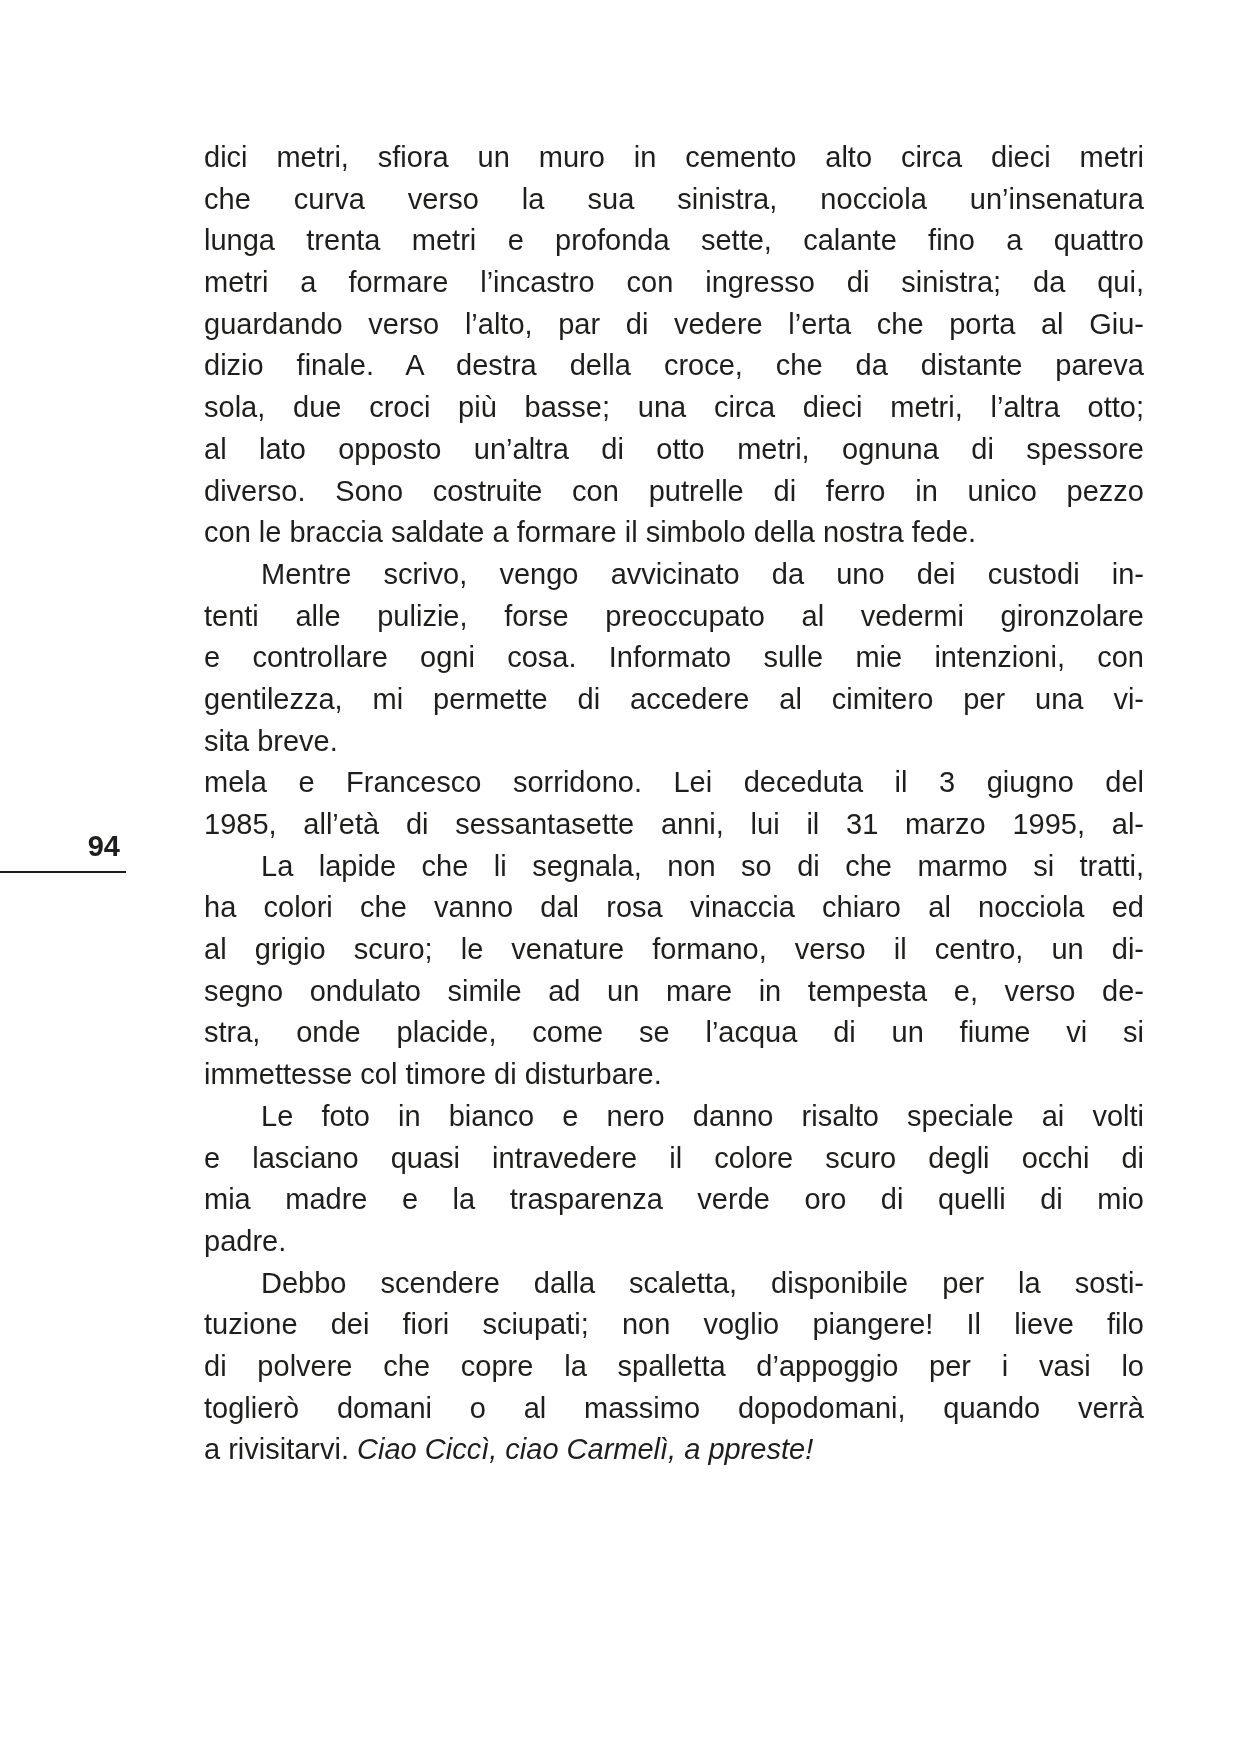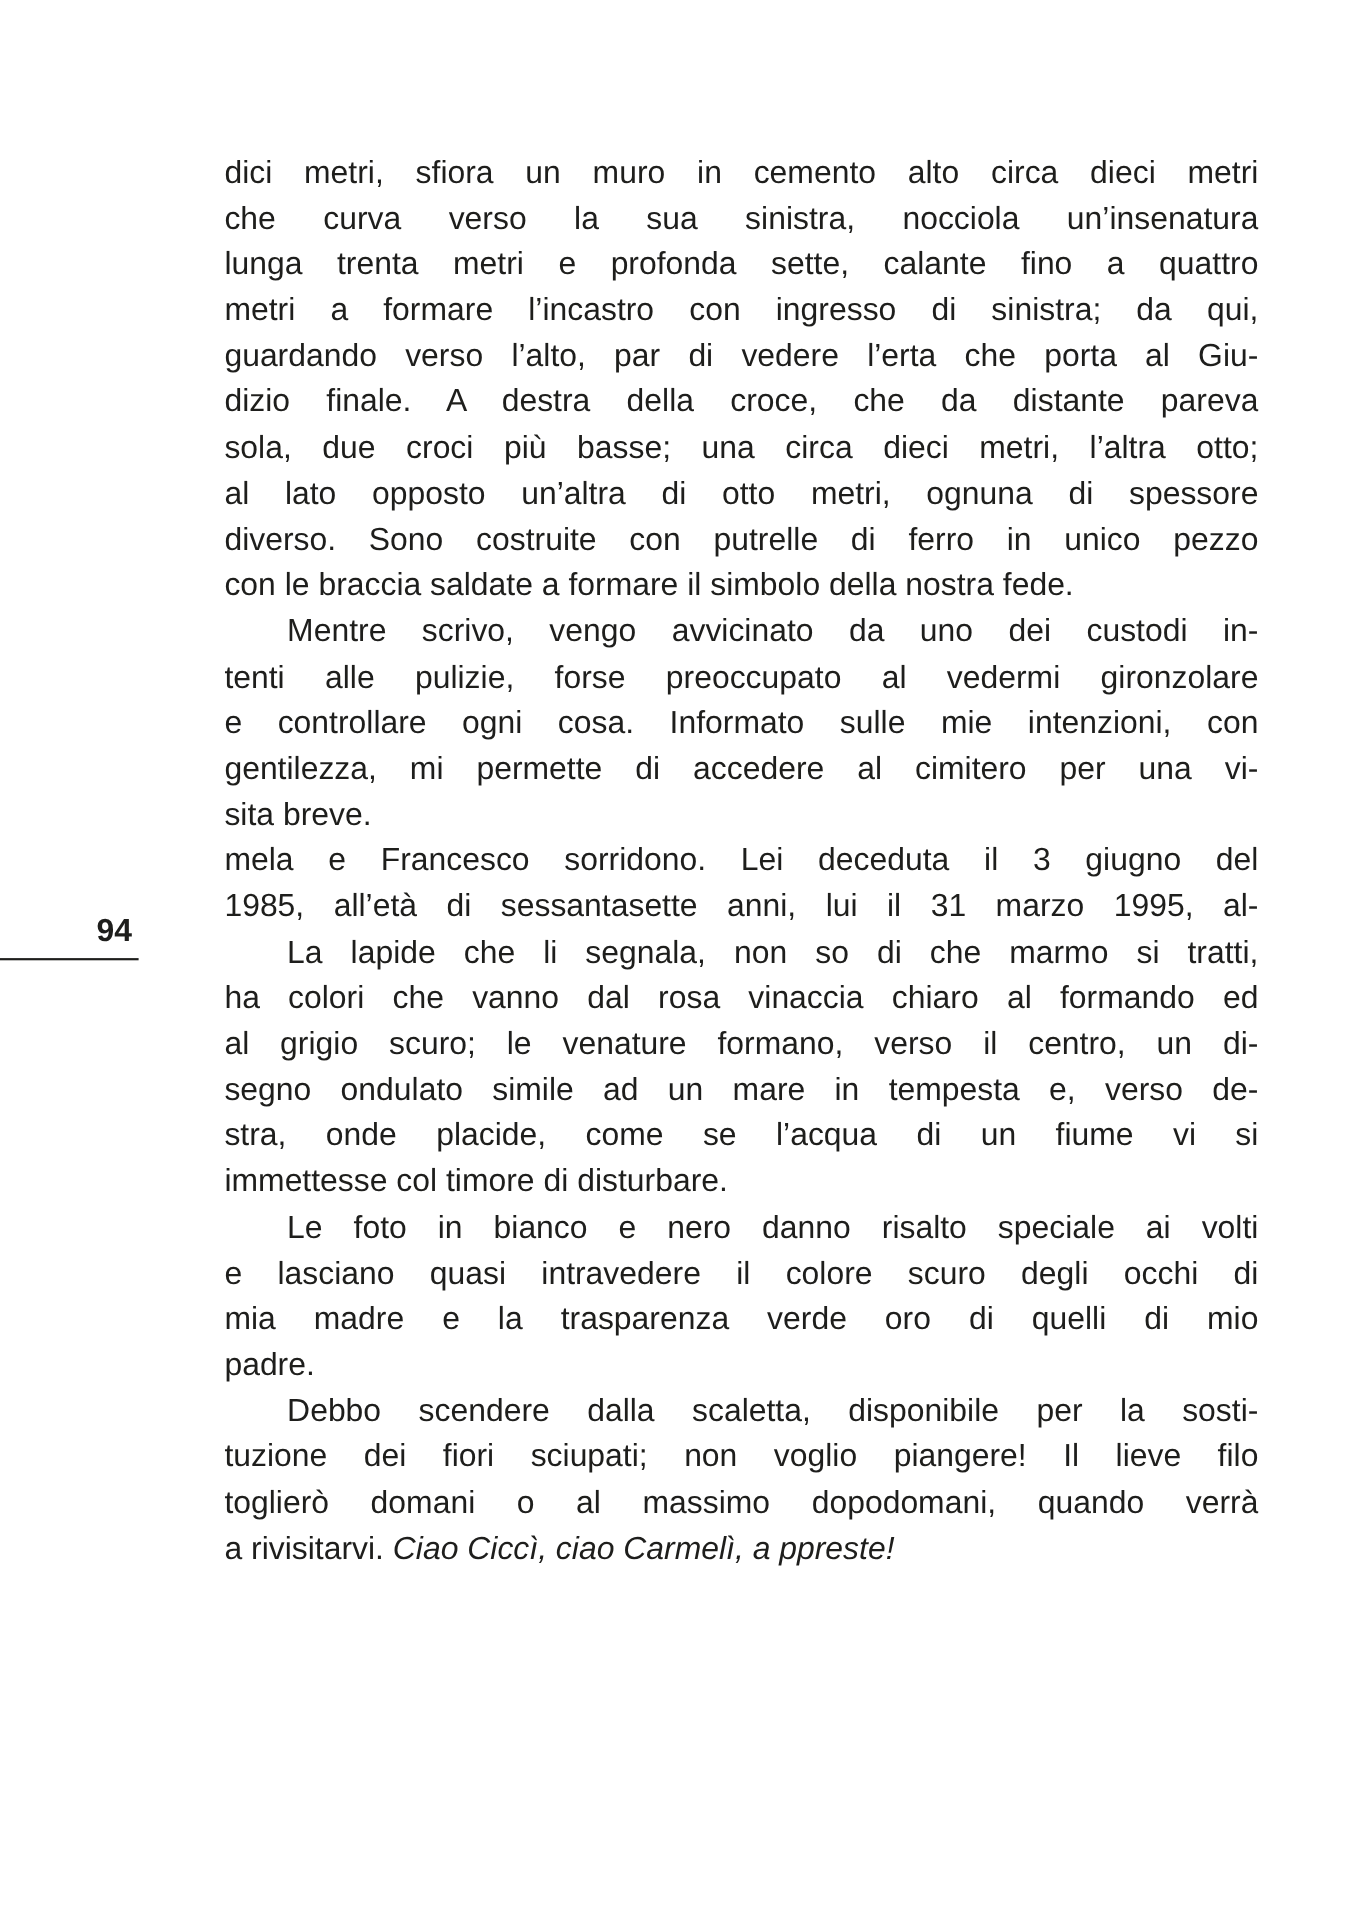--- a/index.html
+++ b/index.html
@@ -79,28 +79,29 @@
     <div class="line">diverso. Sono costruite con putrelle di ferro in unico pezzo</div>
     <div class="line end">con le braccia saldate a formare il simbolo della nostra fede.</div>
     <div class="line indent">Mentre scrivo, vengo avvicinato da uno dei custodi in-</div>
     <div class="line">tenti alle pulizie, forse preoccupato al vedermi gironzolare</div>
     <div class="line">e controllare ogni cosa. Informato sulle mie intenzioni, con</div>
     <div class="line">gentilezza, mi permette di accedere al cimitero per una vi-</div>
     <div class="line end">sita breve.</div>
     <div class="line">mela e Francesco sorridono. Lei deceduta il 3 giugno del</div>
     <div class="line">1985, all’età di sessantasette anni, lui il 31 marzo 1995, al-</div>
     <div class="line indent">La lapide che li segnala, non so di che marmo si tratti,</div>
-    <div class="line">ha colori che vanno dal rosa vinaccia chiaro al formando ed</div>
+    <div class="line">ha colori che vanno dal rosa vinaccia chiaro al nocciola ed</div>
     <div class="line">al grigio scuro; le venature formano, verso il centro, un di-</div>
     <div class="line">segno ondulato simile ad un mare in tempesta e, verso de-</div>
     <div class="line">stra, onde placide, come se l’acqua di un fiume vi si</div>
     <div class="line end">immettesse col timore di disturbare.</div>
     <div class="line indent">Le foto in bianco e nero danno risalto speciale ai volti</div>
     <div class="line">e lasciano quasi intravedere il colore scuro degli occhi di</div>
     <div class="line">mia madre e la trasparenza verde oro di quelli di mio</div>
     <div class="line end">padre.</div>
     <div class="line indent">Debbo scendere dalla scaletta, disponibile per la sosti-</div>
     <div class="line">tuzione dei fiori sciupati; non voglio piangere! Il lieve filo</div>
+    <div class="line">di polvere che copre la spalletta d’appoggio per i vasi lo</div>
     <div class="line">toglierò domani o al massimo dopodomani, quando verrà</div>
     <div class="line end"><span>a rivisitarvi. </span><span class="italic">Ciao Ciccì, ciao Carmelì, a ppreste!</span></div>
   </div>
 
 </div>
 
 </body></html>

